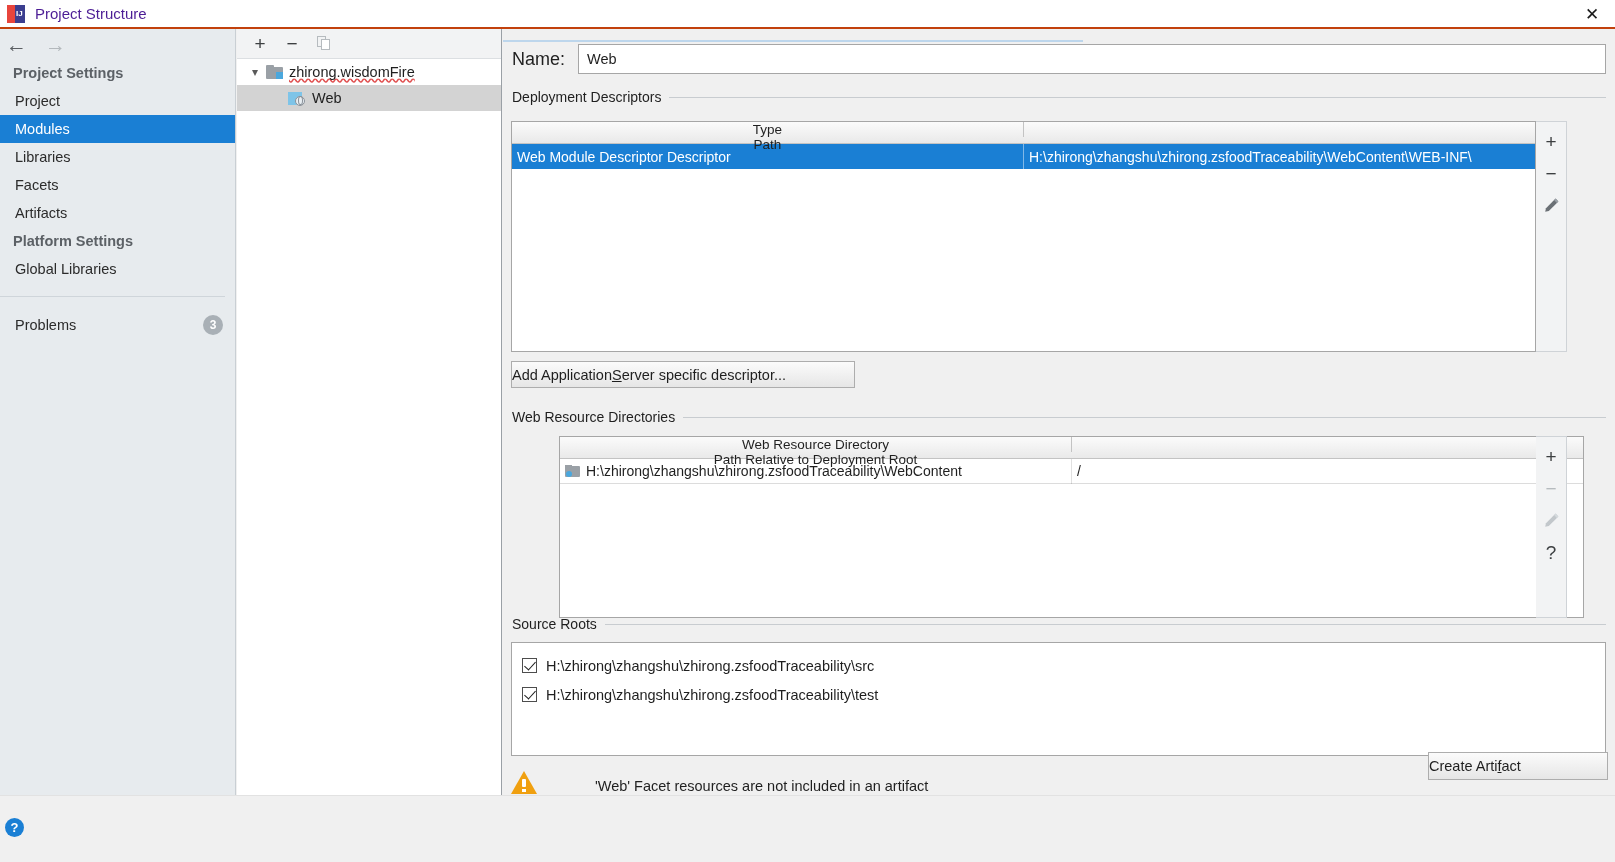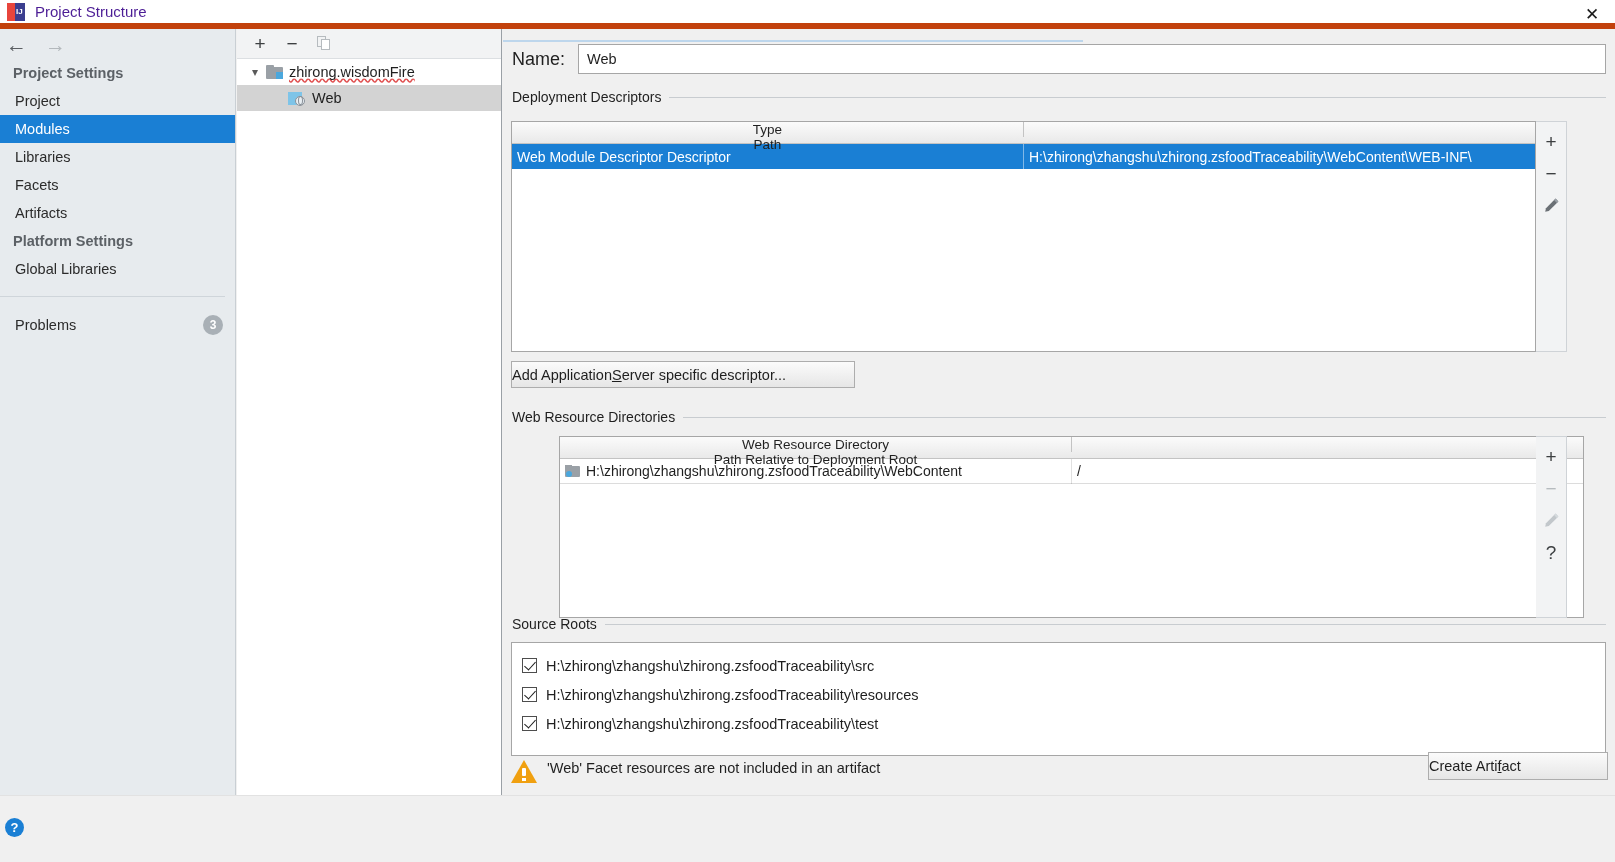--- a/index.html
+++ b/index.html
@@ -11,21 +11,21 @@
     background: #f0f0f0;
     color: #1f1f1f;
     -webkit-font-smoothing: antialiased;
   }
   #root { position: relative; width: 1615px; height: 862px; background: #f0f0f0; }
 
   
   .titlebar {
     position: absolute; left: 0; top: 0; width: 1615px; height: 29px;
     background: #ffffff; display: flex; align-items: center;
-    border-bottom: 6px solid #c2410c;
+    border-bottom: 2px solid #c2410c;
   }
   .title-icon { width: 18px; height: 18px; margin-left: 7px; position: relative; flex: 0 0 auto; }
   .title-icon .ij-a { position: absolute; left: 0; top: 0; width: 9px; height: 18px; background: #e8453c; }
   .title-icon .ij-b { position: absolute; left: 8px; top: 0; width: 10px; height: 18px; background: #3b3e8f; }
   .title-icon .ij-t { position: absolute; left: 9px; top: 4px; width: 8px; height: 10px; color:#fff;
       font-size: 8px; font-weight: bold; line-height: 10px; font-family:"Liberation Sans",sans-serif; }
   .title-text { margin-left: 10px; font-size: 15px; color: #4c1d95; }
   .close-btn {
     position: absolute; right: 0; top: 0; width: 46px; height: 29px;
     display: flex; align-items: center; justify-content: center;
@@ -164,21 +164,21 @@
   .cbx {
     width: 15px; height: 15px; border: 1.3px solid #4d4d4d; background: #fff; margin-right: 9px;
     position: relative; flex: 0 0 auto;
   }
   .cbx:after {
     content: ''; position: absolute; left: 4px; top: 0px; width: 5px; height: 10px;
     border: solid #1f1f1f; border-width: 0 1.7px 1.7px 0; transform: rotate(42deg);
   }
 
   
-  .warn-row { position: absolute; display: flex; align-items: flex-start; }
+  .warn-row { position: absolute; display: flex; align-items: flex-end; gap: 48px; }
   .warn-tri { position: relative; width: 26px; height: 23px; flex: 0 0 auto; margin-right: 10px; }
   .warn-tri .t {
     position: absolute; left: 0; top: 0; width: 0; height: 0;
     border-left: 13px solid transparent; border-right: 13px solid transparent;
     border-bottom: 23px solid #f0a010;
   }
   .warn-tri .bang {
     position: absolute; left: 11px; top: 8px; width: 4px; height: 8px; background: #ffffff; border-radius: 1px;
   }
   .warn-tri .dot2 { position: absolute; left: 11px; top: 18px; width: 4px; height: 3px; background:#ffffff; }
@@ -343,24 +343,20 @@
       <span class="cap-rule"></span>
     </div>
 
     <div class="src-wrap" style="left:8px; top:613px; width:1095px; height:114px;">
       <div class="src-row" style="margin-top:8px;">
         <span class="cbx"></span>
         <span>H:\zhirong\zhangshu\zhirong.zsfoodTraceability\src</span>
       </div>
       <div class="src-row">
         <span class="cbx"></span>
-        <span>H:\zhirong\zhangshu\zhirong.zsfoodTraceability\resources</span>
-      </div>
-      <div class="src-row">
-        <span class="cbx"></span>
         <span>H:\zhirong\zhangshu\zhirong.zsfoodTraceability\test</span>
       </div>
     </div>
 
     <div class="warn-row" style="left:8px; top:731px; width:1095px; height:34px;">
       <span class="warn-tri">
         <span class="t"></span>
           <span class="bang"></span>
           <span class="dot2"></span>
       </span>

